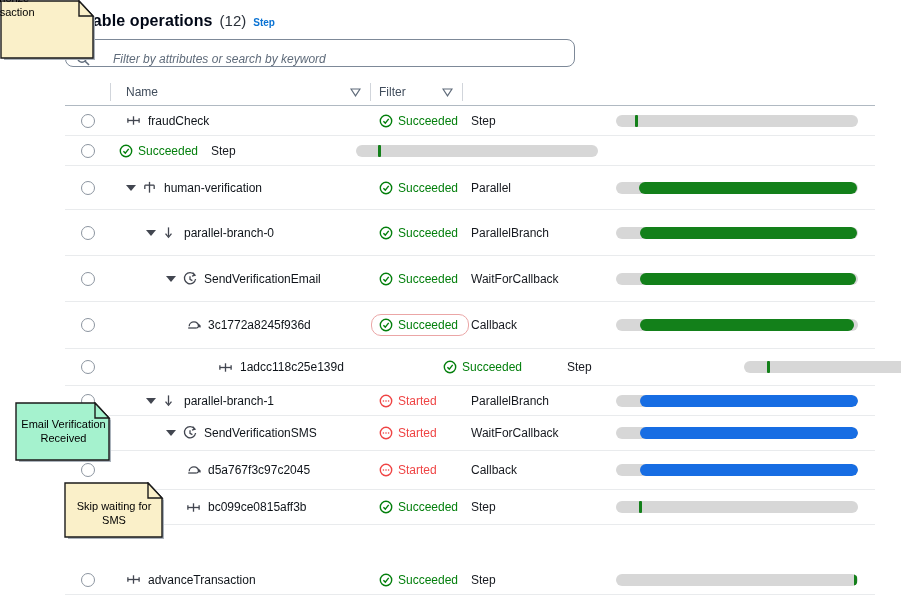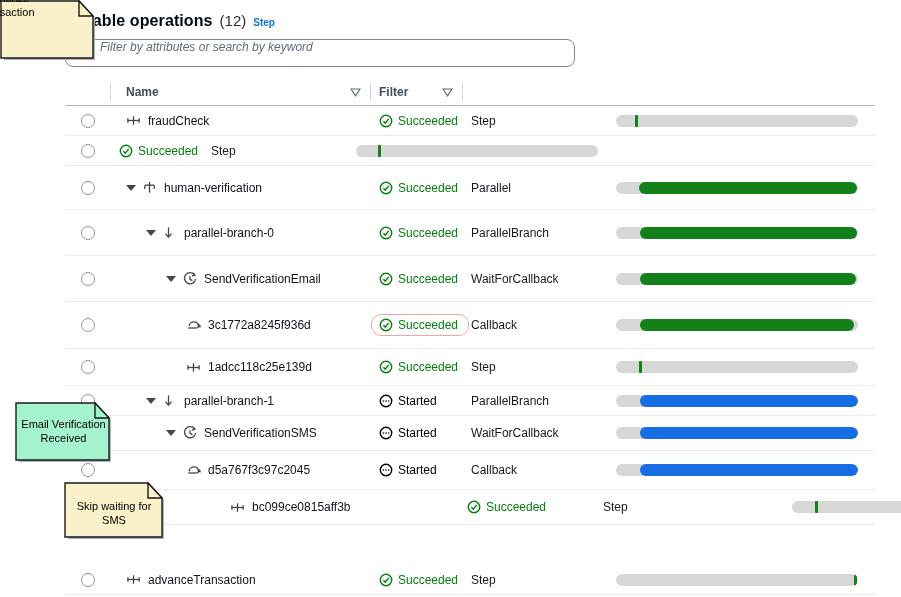--- a/index.html
+++ b/index.html
@@ -7,28 +7,28 @@
     font-family: "Liberation Sans", sans-serif; position: relative; overflow: hidden; }
 
   .content { position: absolute; left: 65px; top: 12px; width: 810px; }
 
   .title-row { display: flex; align-items: baseline; gap: 7px; }
   .title-row h1 { font-size: 16px; font-weight: bold; color: #000716; letter-spacing: .1px; }
   .title-count { font-size: 15px; color: #2b313a; font-weight: normal; }
   .info-link { font-size: 10px; font-weight: bold; color: #0972d3; cursor: pointer; }
 
   .search { margin-top: 9px; width: 510px; height: 28px; border: 1px solid #7d8998;
-    border-radius: 8px; display: flex; align-items: flex-start; padding: 0 10px; gap: 10px; background:#fff; }
+    border-radius: 8px; display: flex; align-items: flex-end; padding: 0 10px; gap: 23px; background:#fff; }
   .search input { border: none; outline: none; flex: 1; font-size: 12px; font-style: italic;
     color: #424650; font-family: "Liberation Sans", sans-serif; background: transparent; }
   .search input::placeholder { color: #5f6b7a; font-style: italic; }
 
   
   .thead { margin-top: 12px; display: flex; align-items: center; height: 27px;
-    border-bottom: 1px solid #b0b9c2; font-size: 12px; font-weight: bold; color: #414d5c; }
+    border-bottom: 1px solid #b0b9c2; font-size: 12px; font-weight: normal; color: #414d5c; }
   .hc { display: flex; align-items: center; height: 100%; }
   .hc .lbl { padding-left: 15px; }
   .hc .sp { flex: 1; }
   .hc .divider { width: 1px; height: 18px; background: #d1d5db; margin-left: 9px; }
   .c-sel { width: 46px; flex: none; display: flex; align-items: center; justify-content: center; }
   .thead .c-sel { justify-content: flex-end; }
   .c-name { width: 260px; flex: none; }
   .c-status { width: 92px; flex: none; }
   .c-subtype { width: 138px; flex: none; }
   .c-timeline { flex: 1; }
@@ -36,40 +36,40 @@
   .hc.c-timeline .lbl { padding-left: 15px; }
 
   .rows .row { display: flex; align-items: center; border-bottom: 1px solid #e9ebed;
     font-size: 12px; color: #0f141a; }
   .rows .row:nth-child(1) { height: 30px; }
   .rows .row:nth-child(2) { height: 30px; }
   .rows .row:nth-child(3) { height: 44px; }
   .rows .row:nth-child(4) { height: 46px; }
   .rows .row:nth-child(5) { height: 46px; }
   .rows .row:nth-child(6) { height: 47px; }
-  .rows .row:nth-child(7) { height: 37px; }
+  .rows .row:nth-child(7) { height: 37px; gap: 32px; }
   .rows .row:nth-child(8) { height: 30px; }
   .rows .row:nth-child(9) { height: 35px; }
   .rows .row:nth-child(10) { height: 39px; }
-  .rows .row:nth-child(11) { height: 35px; gap: 44px; }
+  .rows .row:nth-child(11) { height: 35px; }
   .rows .row:nth-child(12) { height: 30px; margin-top: 40px; }
 
   .radio { width: 14px; height: 14px; border: 1px solid #8c95a0; border-radius: 50%;
     display: inline-block; background: #fff; cursor: pointer; }
 
   .row .c-name { display: flex; align-items: center; gap: 6px; }
   .caret { width: 0; height: 0; border-left: 5px solid transparent; border-right: 5px solid transparent;
     border-top: 6px solid #424650; display: inline-block; cursor: pointer; flex: none; }
   .nicon { width: 16px; height: 16px; display: inline-flex; align-items: center; flex: none; color:#424650; }
   .nlabel { white-space: nowrap; }
 
   .row .c-status { display: flex; padding-left: 8px; }
   .badge { display: inline-flex; align-items: center; gap: 5px; font-size: 12px; white-space: nowrap; }
   .badge.success { color: #037f0c; }
-  .badge.progress { color: #000000; }
+  .badge.progress { color: #ef4444; }
   .badge .sicon { display: inline-flex; }
   .badge.hl { border: 1px solid #eba6a6; border-radius: 10px; padding: 3px 10px 3px 7px; margin-left: -8px; }
 
   .row .c-subtype { padding-left: 8px; color: #16191f; }
 
   .row .c-timeline { display: flex; align-items: center; padding-left: 15px; }
   .bar { width: 242px; height: 12px; background: #d7d7d7; border-radius: 6px;
     position: relative; overflow: hidden; }
   .seg { position: absolute; top: 0; bottom: 0; border-radius: 6px; }
   .tick { position: absolute; top: 0; bottom: 0; width: 3px; border-radius: 1px; }

